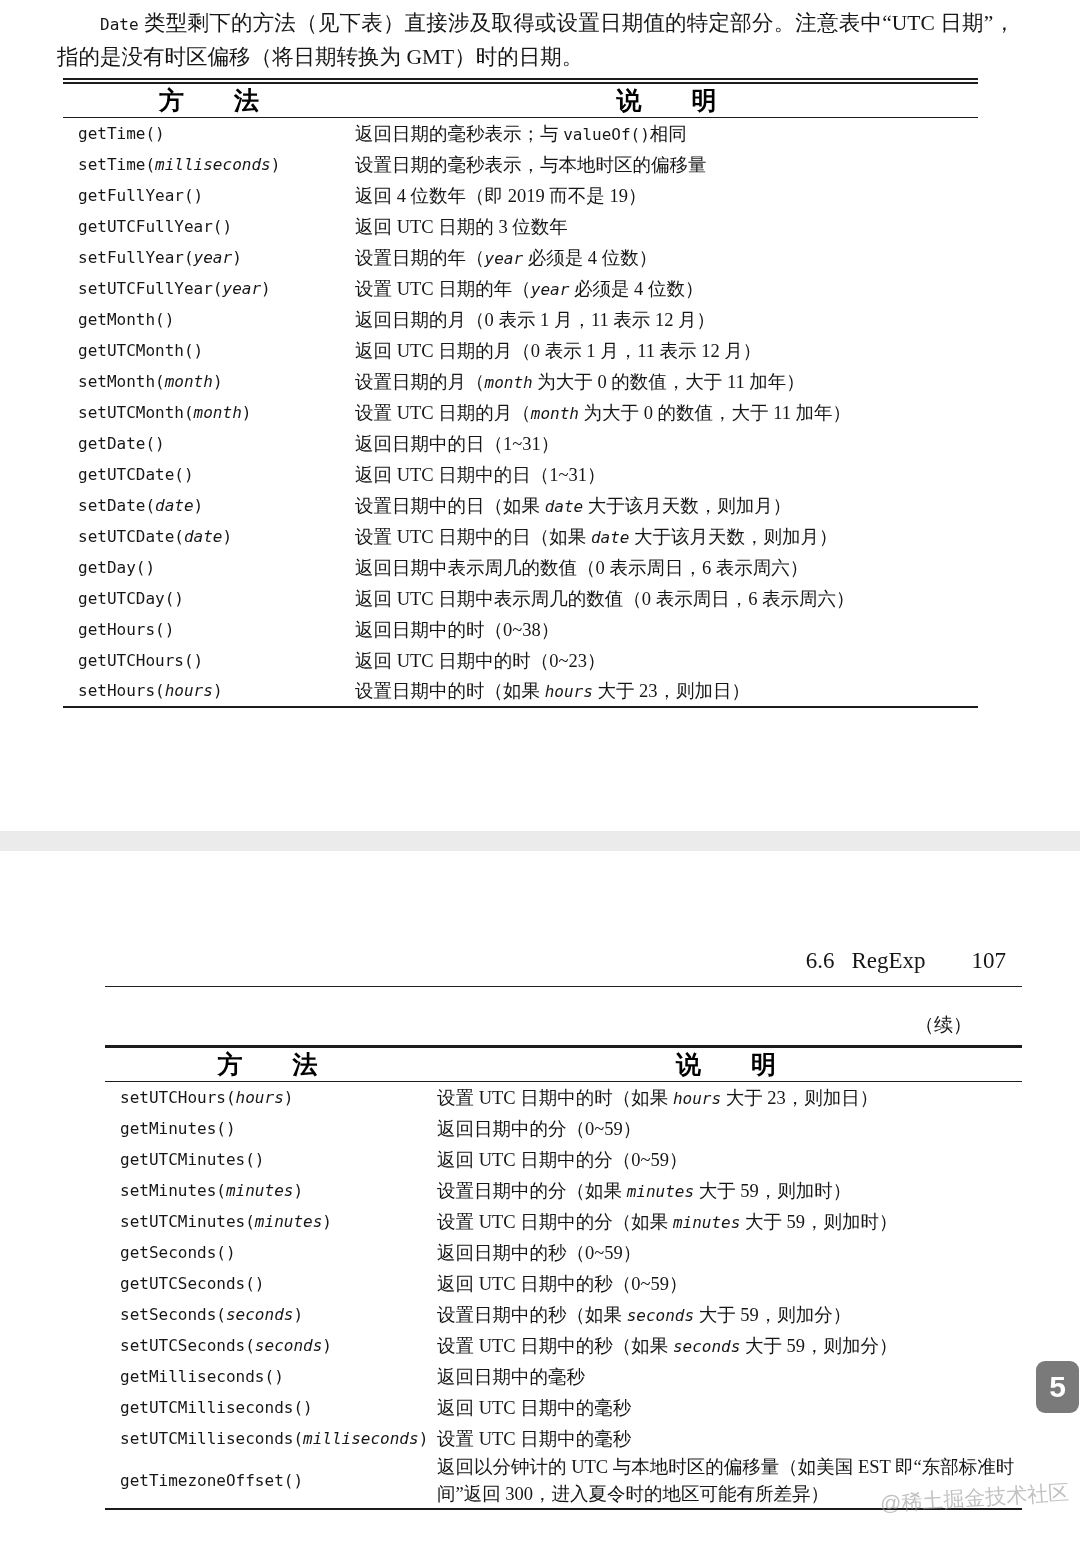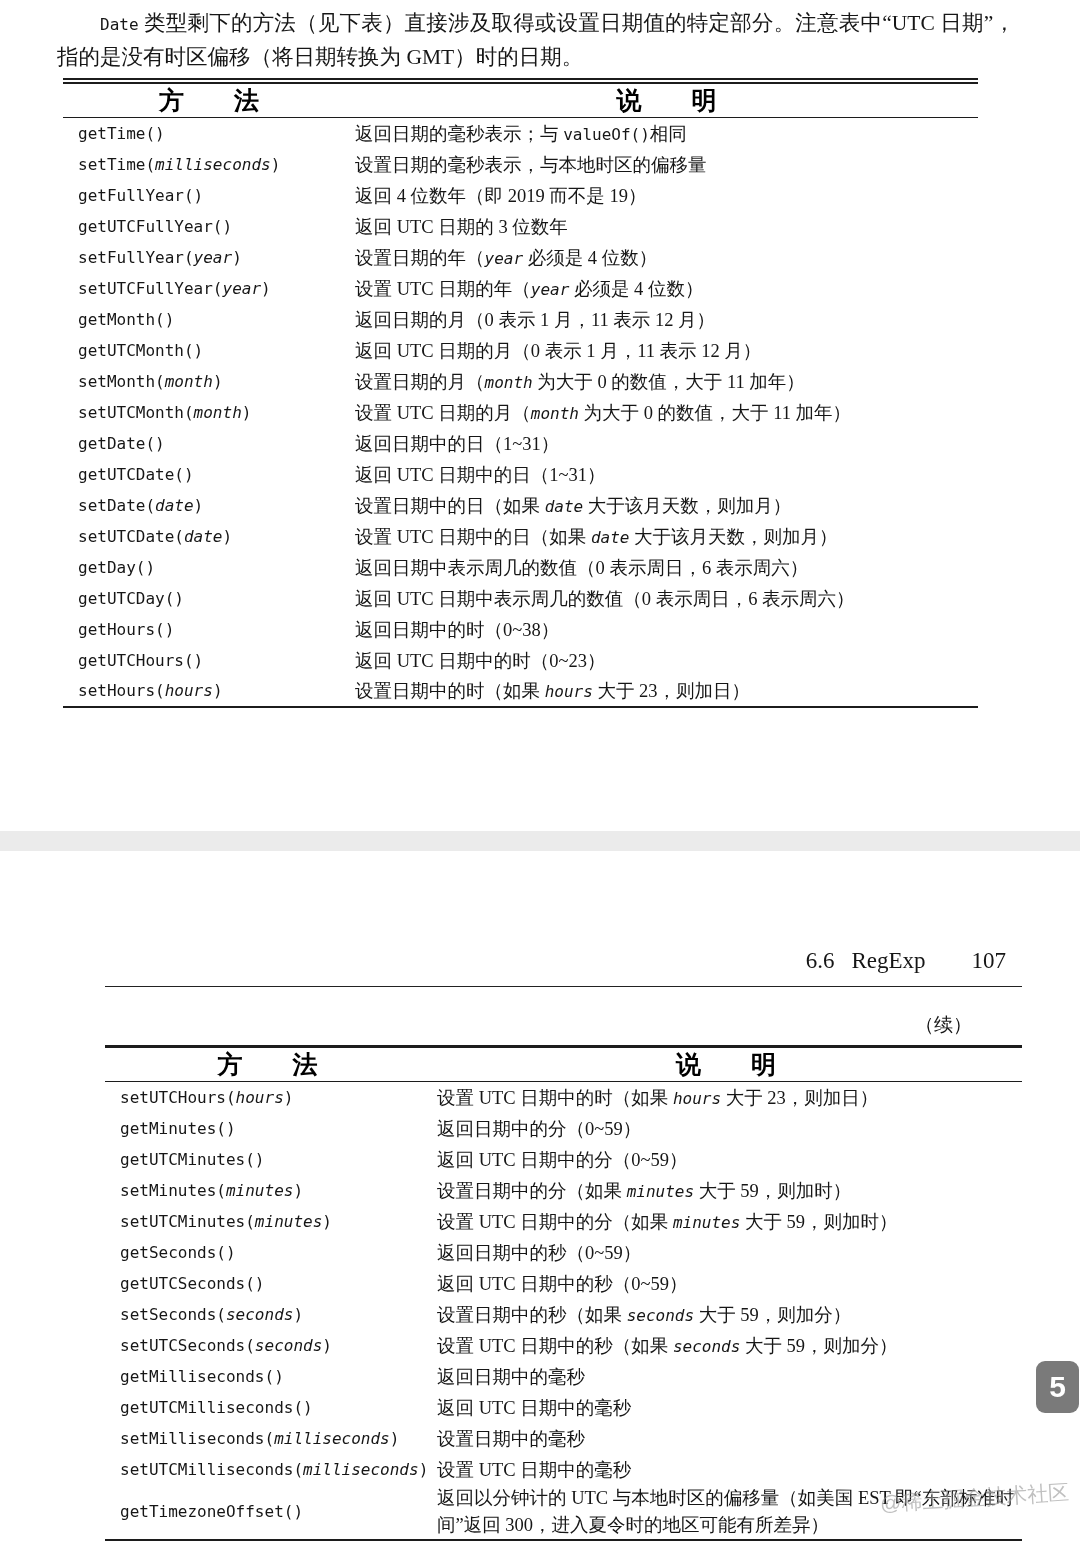--- a/index.html
+++ b/index.html
@@ -223,24 +223,20 @@
         </tr>
         <tr>
           <td class="method"><span class="code">getMilliseconds()</span></td>
           <td class="desc">返回日期中的毫秒</td>
         </tr>
         <tr>
           <td class="method"><span class="code">getUTCMilliseconds()</span></td>
           <td class="desc">返回 UTC 日期中的毫秒</td>
         </tr>
         <tr>
-          <td class="method"><span class="code">setMilliseconds(<span class="code it">milliseconds</span>)</span></td>
-          <td class="desc">设置日期中的毫秒</td>
-        </tr>
-        <tr>
           <td class="method"><span class="code">setUTCMilliseconds(<span class="code it">milliseconds</span>)</span></td>
           <td class="desc">设置 UTC 日期中的毫秒</td>
         </tr>
         <tr>
           <td class="method"><span class="code">getTimezoneOffset()</span></td>
           <td class="desc">返回以分钟计的 UTC 与本地时区的偏移量（如美国 EST 即“东部标准时间”返回 300，进入夏令时的地区可能有所差异）</td>
         </tr>
       </tbody>
   </table>
 

